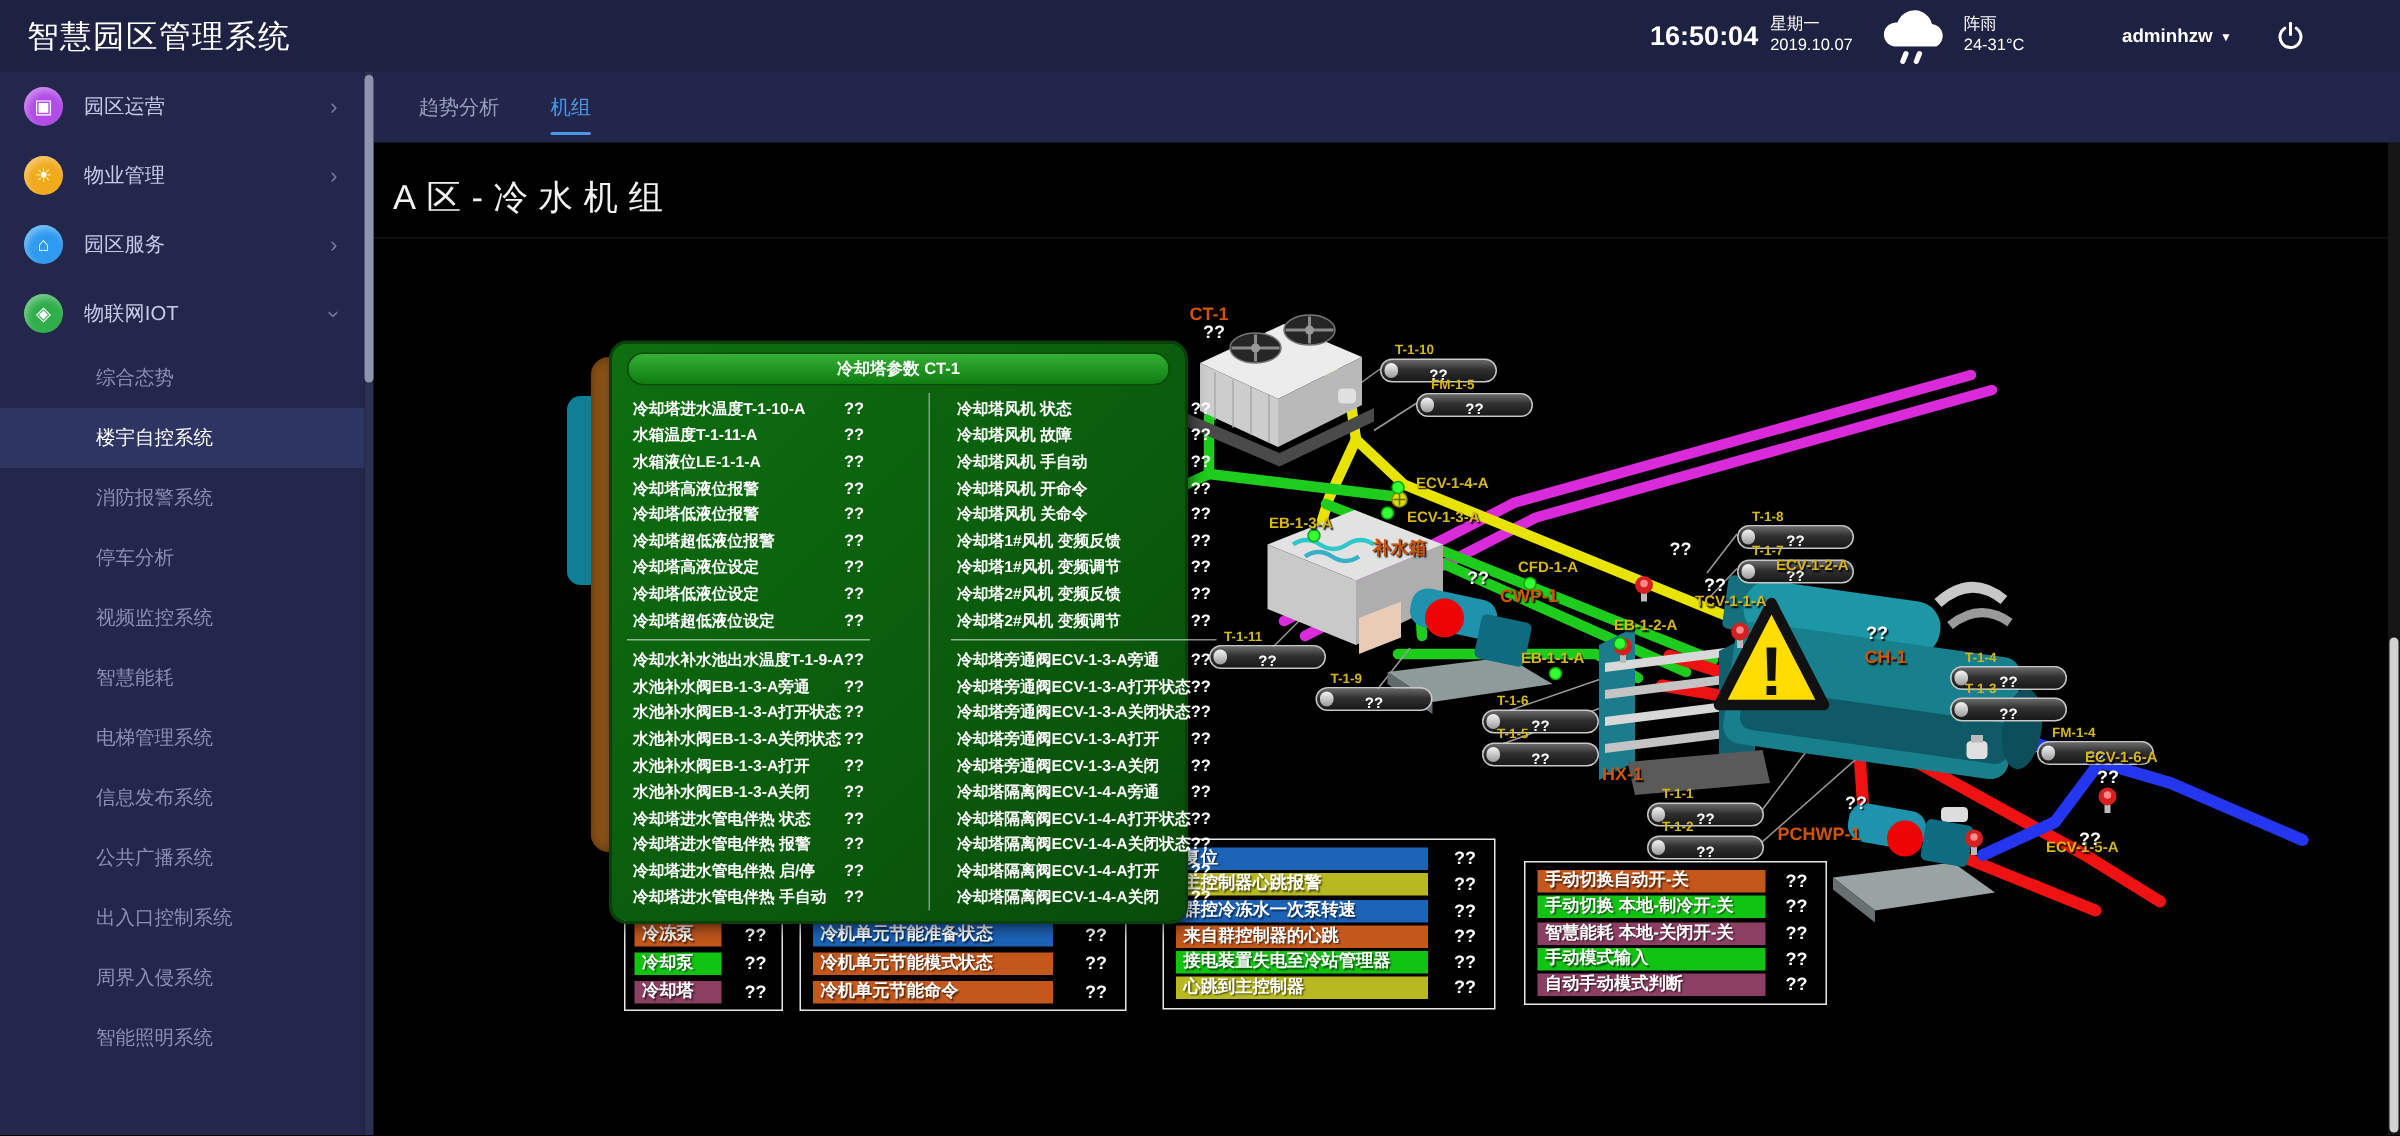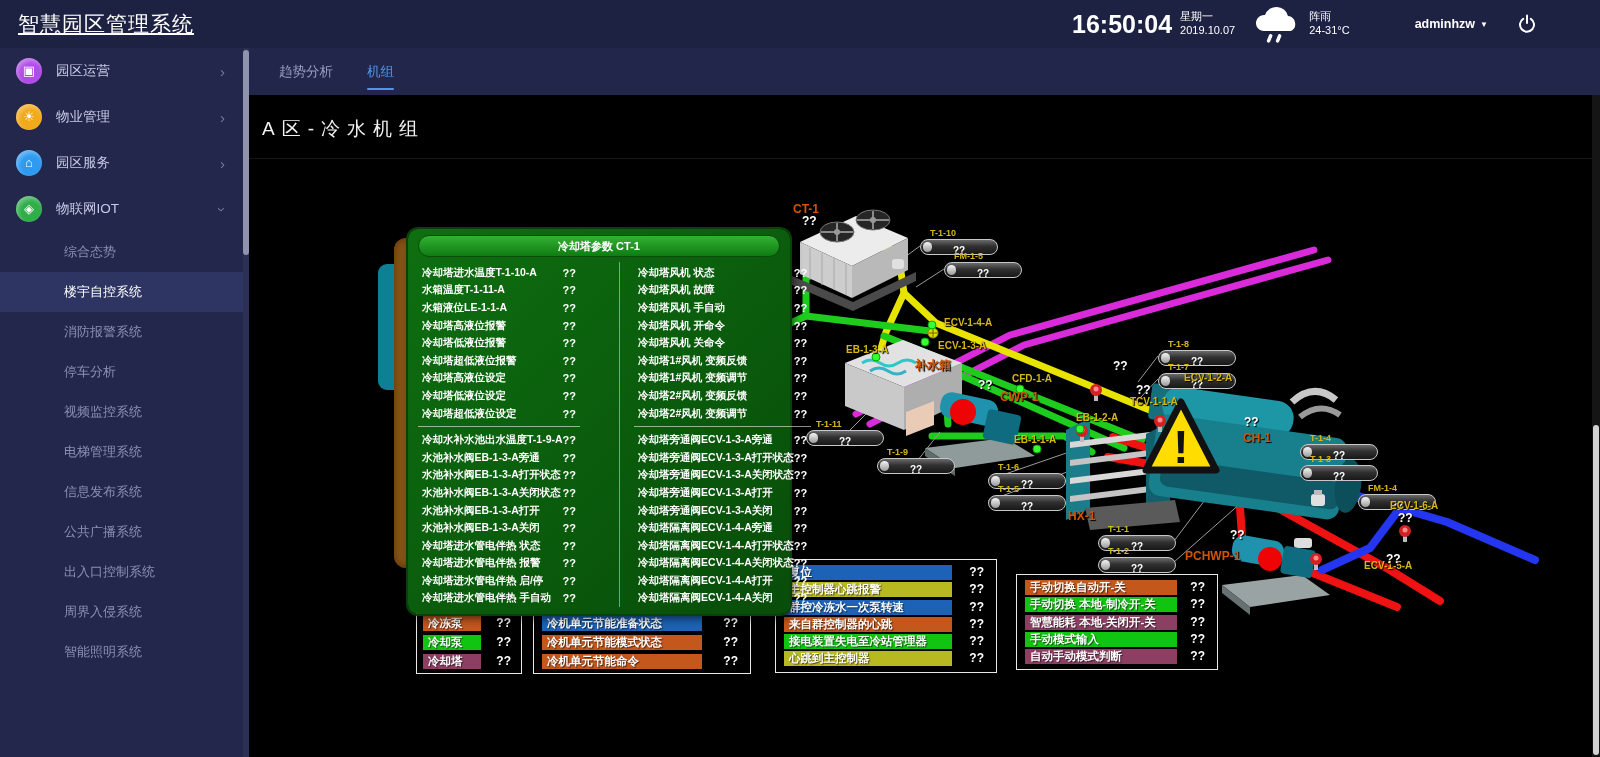--- a/index.html
+++ b/index.html
@@ -1,23 +1,23 @@
 <!DOCTYPE html>
 <html><head>
 <meta charset="utf-8">
 <style>
   html,body{margin:0;padding:0;background:#000;}
   .app{position:relative;width:1600px;height:757px;overflow:hidden;background:#000;
        font-family:"Liberation Sans","DejaVu Sans",sans-serif;}
   
   .header{position:absolute;left:0;top:0;width:1600px;height:48px;background:#1d2142;
           display:flex;align-items:center;z-index:10;}
-  .logo{color:#fff;font-size:21px;letter-spacing:1px;margin-left:18px;text-decoration:underline;}
+  .logo{color:#fff;font-size:21px;letter-spacing:1px;margin-left:18px;}
   .hright{margin-left:auto;display:flex;align-items:center;padding-right:62px;}
-  .clock{color:#fff;font-size:25px;font-weight:600;margin-right:8px;}
+  .clock{color:#fff;font-size:18px;font-weight:600;margin-right:8px;}
   .twoline{color:#fff;font-size:11px;line-height:1.25;margin-right:10px;}
   .twoline span{display:block;}
   .cloud{margin:0 6px 0 4px;}
   .user{color:#fff;font-size:12.5px;font-weight:bold;margin-left:55px;cursor:pointer;display:flex;align-items:center;}
   .caret{font-size:8px;margin-left:5px;color:#fff;}
   .caret::after{content:"\25BC";}
   .power{margin-left:28px;cursor:pointer;display:flex;}
   
   .sidebar{position:absolute;left:0;top:48px;width:243px;bottom:0;background:#23274b;z-index:9;}
   .mitem{height:46px;display:flex;align-items:center;padding-left:16px;cursor:pointer;position:relative;}
@@ -35,21 +35,21 @@
   .sb-thumb{position:absolute;left:0;top:2px;width:6px;height:205px;background:#8f93ad;border-radius:3px;}
   
   .tabbar{position:absolute;left:249px;top:48px;right:0;height:47px;background:#22264a;z-index:8;
           display:flex;align-items:center;padding-left:30px;}
   .tab{color:#9aa0c0;font-size:13.5px;margin-right:34px;cursor:pointer;padding-top:10px;}
   .tab::after{content:"";display:block;height:2px;background:transparent;margin-top:7px;border-radius:1px;}
   .tab.active{color:#4f95e8;}
   .tab.active::after{background:#4f95e8;}
   
   .canvas{position:absolute;left:249px;top:95px;right:0;bottom:0;background:#000;z-index:0;}
-  .page-title{position:absolute;left:262px;top:116px;color:#f2f2f2;font-size:19px;letter-spacing:7px;z-index:2;}
+  .page-title{position:absolute;left:262px;top:116px;color:#f2f2f2;font-size:23px;letter-spacing:7px;z-index:2;}
   .title-rule{position:absolute;left:249px;right:0;top:158px;border-top:1px solid #161616;z-index:1;}
   .stage{position:absolute;left:0;top:0;width:1600px;height:757px;z-index:2;}
   .scada-svg{position:absolute;left:0;top:0;z-index:1;}
   .pm{stroke:#d92bd9;stroke-width:7;fill:none}
   .py{stroke:#e8e400;stroke-width:7;fill:none}
   .pg{stroke:#1ecc1e;stroke-width:7;fill:none}
   .pr{stroke:#ef1212;stroke-width:8;fill:none}
   .pb{stroke:#2436f0;stroke-width:8;fill:none}
   .ldr{stroke:#9a9a9a;stroke-width:1;fill:none}
   
@@ -184,20 +184,23 @@
 
 
         <div class="sitem">
           <span>停车分析</span>
         </div>
 
         <div class="sitem">
           <span>视频监控系统</span>
         </div>
 
+        <div class="sitem">
+          <span>智慧能耗</span>
+        </div>
 
         <div class="sitem">
           <span>电梯管理系统</span>
         </div>
 
         <div class="sitem">
           <span>信息发布系统</span>
         </div>
 
         <div class="sitem">

